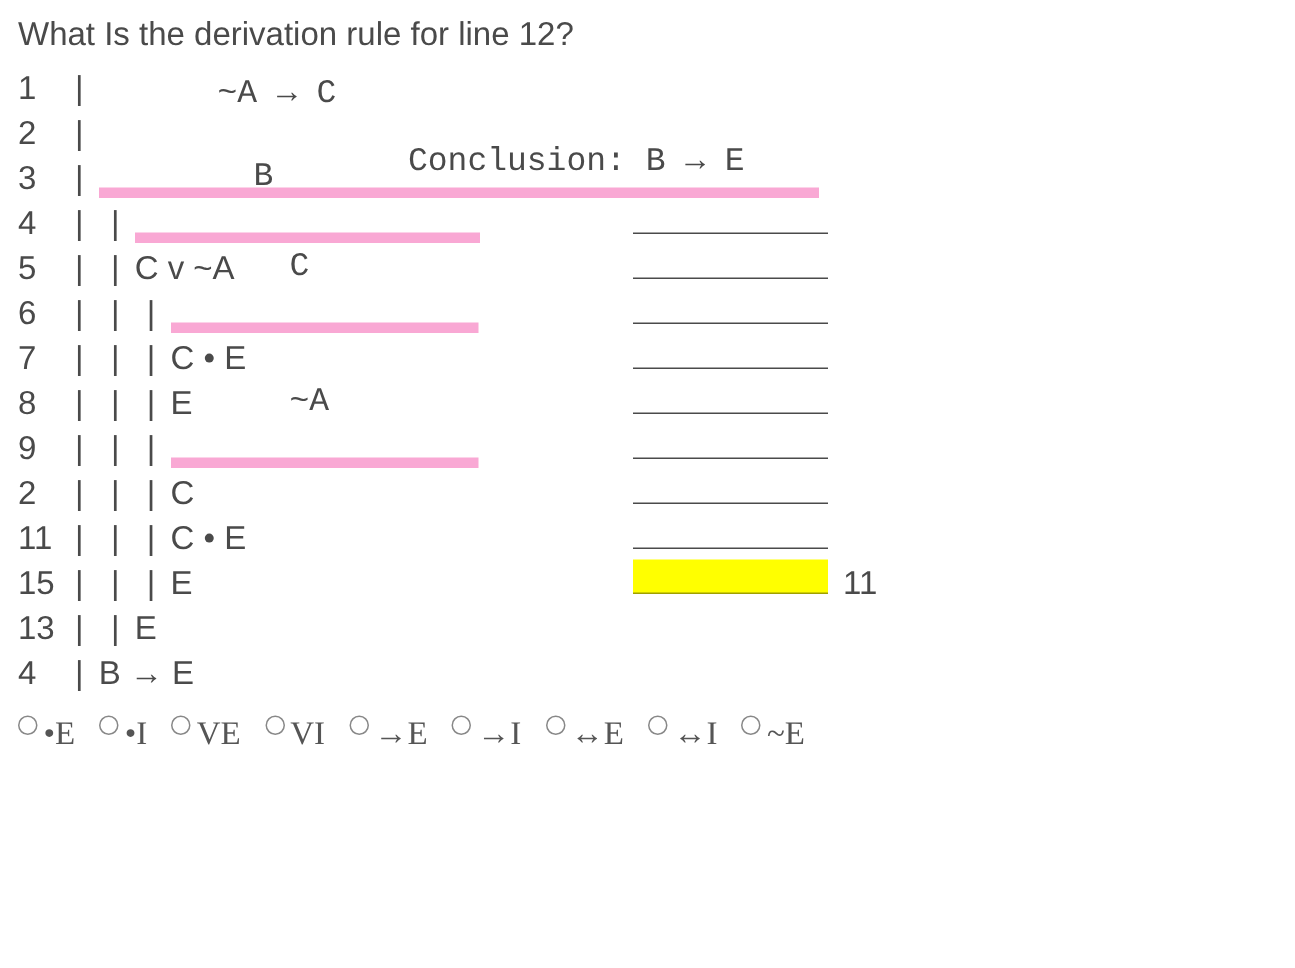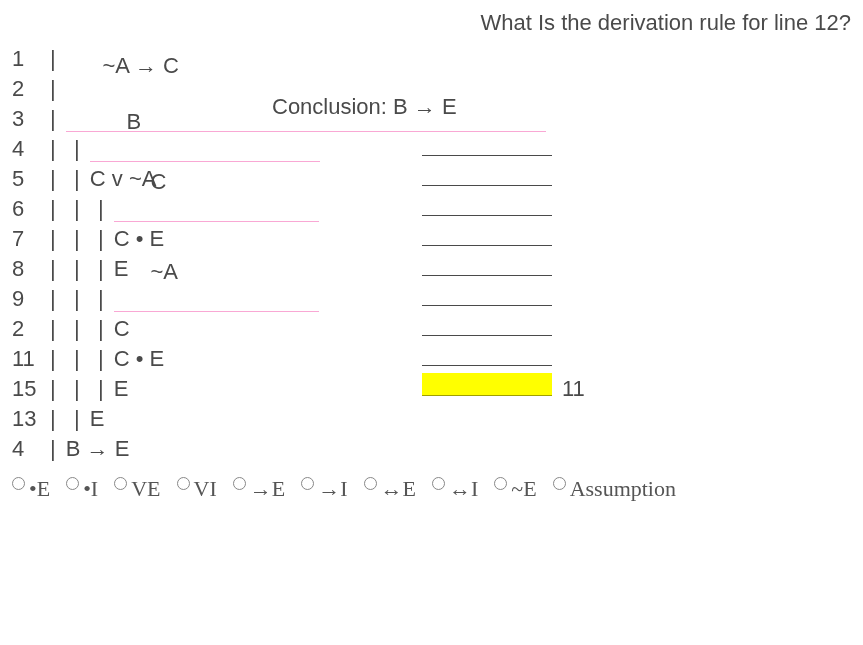--- a/index.html
+++ b/index.html
@@ -6,41 +6,41 @@
     font-family: Arial, Helvetica, sans-serif;
     font-size: 22px;
     color: #4a4a4a;
     margin: 0;
     padding: 10px 12px;
     width: 863px;
     box-sizing: border-box;
   }
   .question {
     margin-bottom: 6px;
-    text-align: right;
   }
   .proof-row {
     display: flex;
     align-items: flex-end;
     height: 30px;
     white-space: pre;
   }
   .lineno {
     width: 38px;
     display: inline-block;
   }
   .bars {
     letter-spacing: 2px;
   }
   .formula {
     display: inline-block;
   }
   .underline {
-    border-bottom: 1px solid #f9a8d4;
-    display: inline-block;
+    border-bottom: 7px solid #f9a8d4;
+    display: inline-block;
+    font-family: Liberation Mono, monospace;
   }
   .blank {
     border-bottom: 1px solid #4a4a4a;
     display: inline-block;
     width: 130px;
     height: 22px;
   }
   .blank-hl {
     background: #ffff00;
     border-bottom: 1px solid #a0a000;
@@ -214,17 +214,13 @@
       <span>↔E</span>
     </span>
   <span class="opt">
       <span class="radio"></span>
       <span>↔I</span>
     </span>
   <span class="opt">
       <span class="radio"></span>
       <span>~E</span>
     </span>
-  <span class="opt">
-      <span class="radio"></span>
-      <span>Assumption</span>
-    </span>
 </div>
 
 </body></html>

